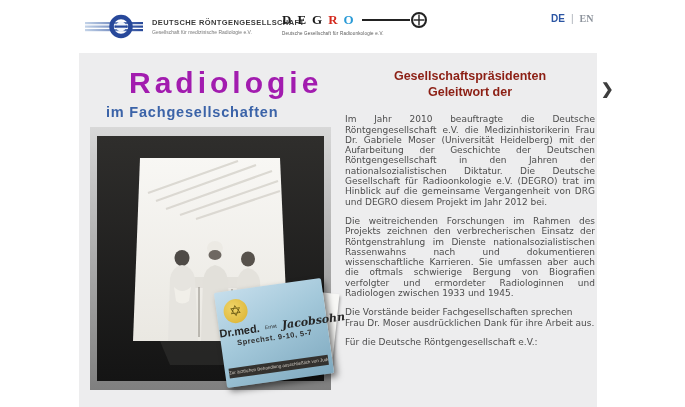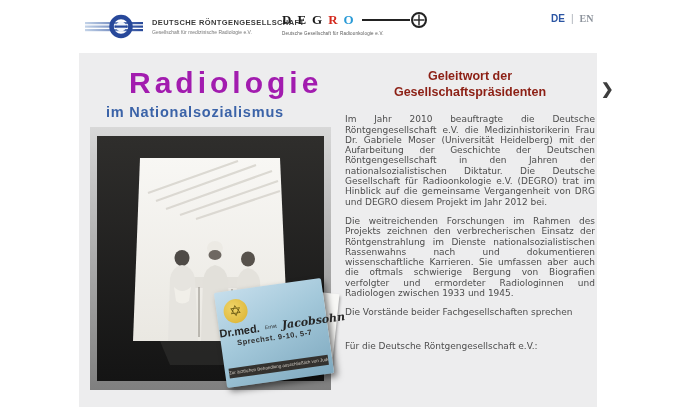--- a/index.html
+++ b/index.html
@@ -63,21 +63,21 @@
   .sign-band {
     position:absolute; left:4px; right:4px; bottom:9px; height:10px; background:#33312e;
     color:#cfcac2; font-size:4.5px; line-height:10px; text-align:center;
     overflow:hidden; white-space:nowrap;
   }
   
   .right-col { position:absolute; left:266px; top:16px; width:250px; }
   .page-heading { font-size:12.5px; font-weight:bold; color:#8c1f14; text-align:center; line-height:1.25; margin-bottom:14px; }
   .body-copy { font-family:"DejaVu Sans", sans-serif; font-size:9px; line-height:10.3px; color:#4d4d4d; }
   .body-copy p.just { text-align:justify; margin-bottom:9px; }
-  .body-copy p.thanks { margin-bottom:23px; }
+  .body-copy p.thanks { margin-bottom:9px; }
   .sig-line { font-family:"DejaVu Sans", sans-serif; font-size:9px; line-height:10.5px; color:#4d4d4d; }
   
   .next-arrow {
     position:absolute; left:601px; top:81px; font-size:15px; font-weight:bold;
     color:#3d3d3d; cursor:pointer; line-height:1;
   }
 </style>
 </head>
 <body>
 
@@ -124,21 +124,21 @@
     </div>
 
     <div class="lang">
       <a class="lang-de">DE</a><span class="lang-sep">|</span><a class="lang-en">EN</a>
     </div>
   </div>
 
   <div class="panel">
 
     <div class="site-title">Radiologie</div>
-    <div class="site-subtitle">im Nationalsozialismus</div>
+    <div class="site-subtitle">im Fachgesellschaften</div>
 
     <div class="photo">
       <svg width="241" height="263" viewBox="0 0 241 263">
         <defs>
           <linearGradient id="pg" x1="0" y1="0" x2="0" y2="1">
             <stop offset="0" stop-color="#d8d8d8"></stop>
               <stop offset="1" stop-color="#7f7f7f"></stop>
           </linearGradient>
           <linearGradient id="wall" x1="0" y1="0" x2="0" y2="1">
             <stop offset="0" stop-color="#2f2e2c"></stop>
@@ -188,28 +188,29 @@
         <span class="sn-main">Dr.med.</span>
         <span class="sn-small">Ernst</span>
         <span class="sn-last">Jacobsohn</span>
       </div>
       <div class="sign-hours">Sprechst. 9-10, 5-7</div>
       <div class="sign-band">Zur ärztlichen Behandlung ausschließlich von Juden berechtigt</div>
     </div>
 
     <div class="right-col">
       <div class="page-heading">
+        <div>Gesellschaftspräsidenten</div>
         <div>Geleitwort der</div>
-        <div>Gesellschaftspräsidenten</div>
       </div>
       <div class="body-copy">
         <p class="just">Im Jahr 2010 beauftragte die Deutsche Röntgengesellschaft e.V. die Medizinhistorikerin Frau Dr. Gabriele Moser (Universität Heidelberg) mit der Aufarbeitung der Geschichte der Deutschen Röntgengesellschaft in den Jahren der nationalsozialistischen Diktatur. Die Deutsche Gesellschaft für Radioonkologie e.V. (DEGRO) trat im Hinblick auf die gemeinsame Vergangenheit von DRG und DEGRO diesem Projekt im Jahr 2012 bei.</p>
         <p class="just">Die weitreichenden Forschungen im Rahmen des Projekts zeichnen den verbrecherischen Einsatz der Röntgenstrahlung im Dienste nationalsozialistischen Rassenwahns nach und dokumentieren wissenschaftliche Karrieren. Sie umfassen aber auch die oftmals schwierige Bergung von Biografien verfolgter und ermordeter Radiologinnen und Radiologen zwischen 1933 und 1945.</p>
         <p class="thanks">
           <span>Die Vorstände beider Fachgesellschaften sprechen</span><br>
+          <span>Frau Dr. Moser ausdrücklichen Dank für ihre Arbeit aus.</span>
         </p>
         <div class="sig-line">Für die Deutsche Röntgengesellschaft e.V.:</div>
 
       </div>
     </div>
   </div>
 
   <div class="next-arrow">❯</div>
 
 </div>

